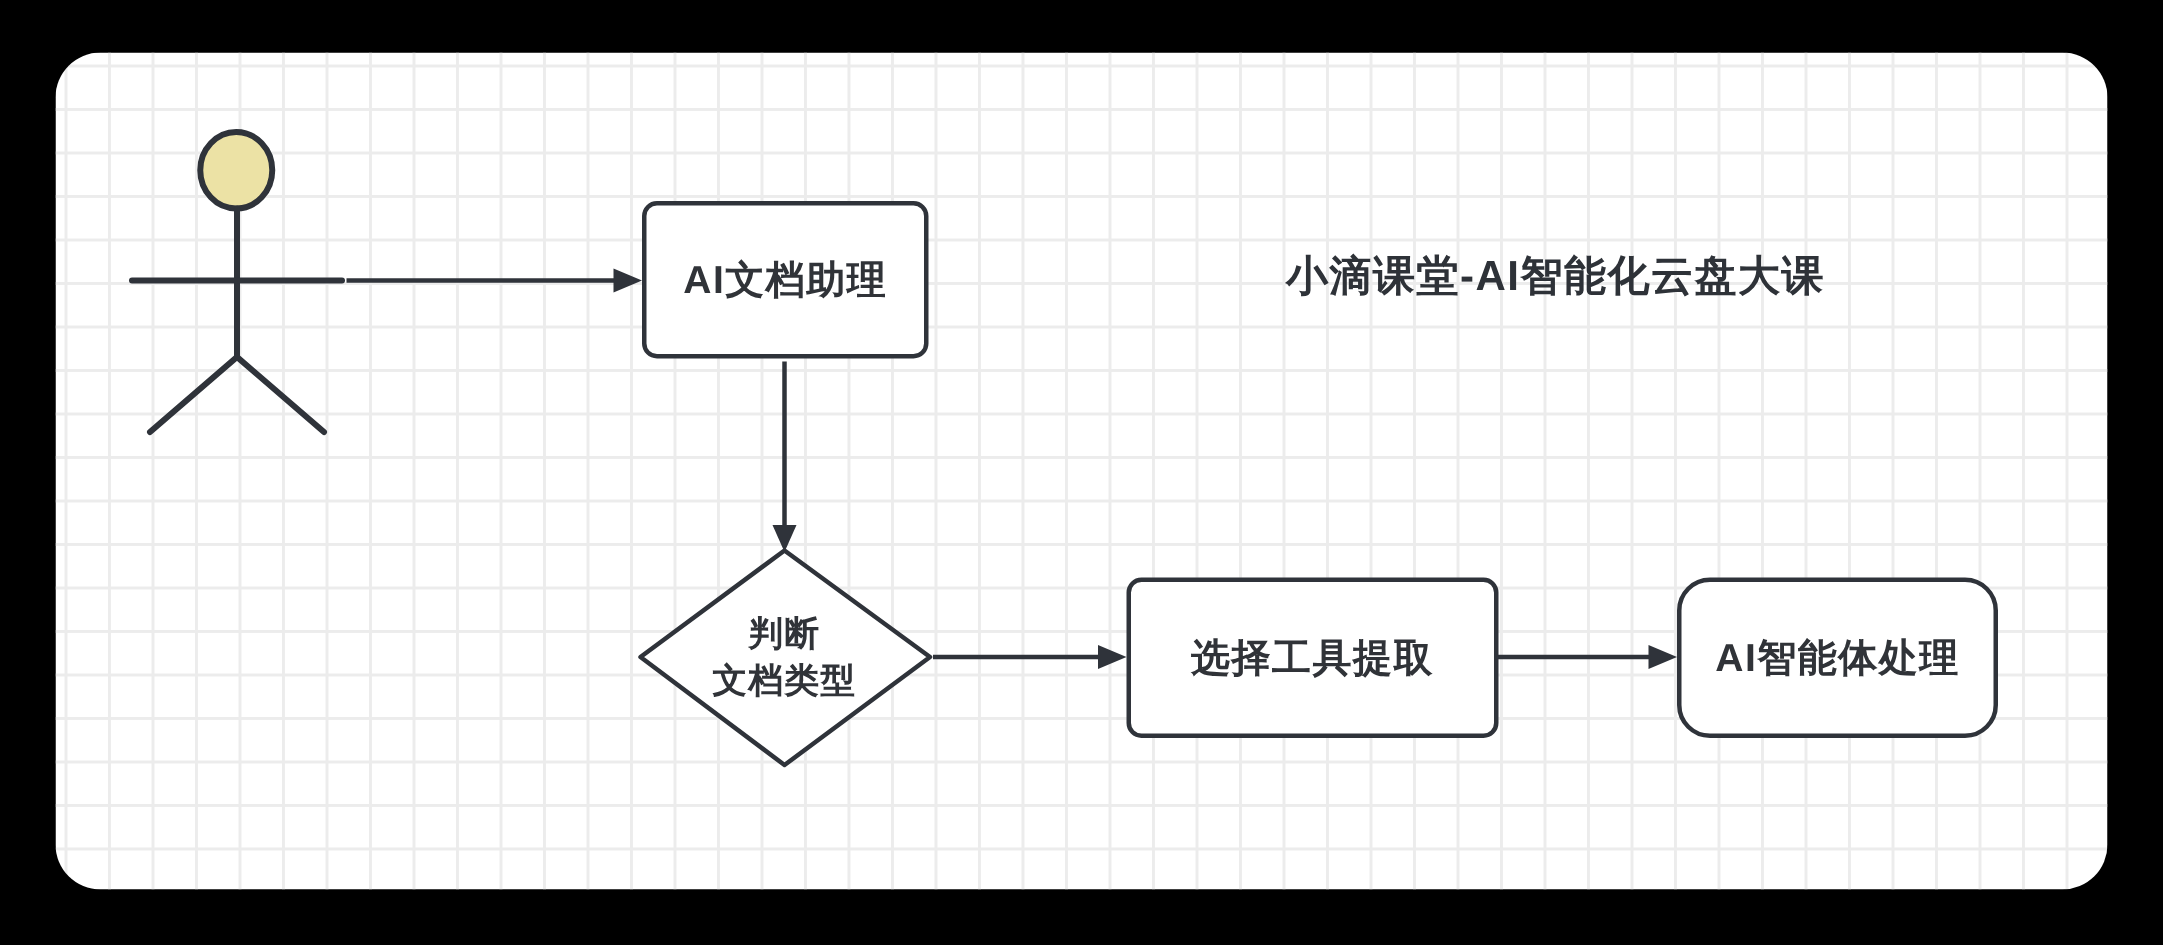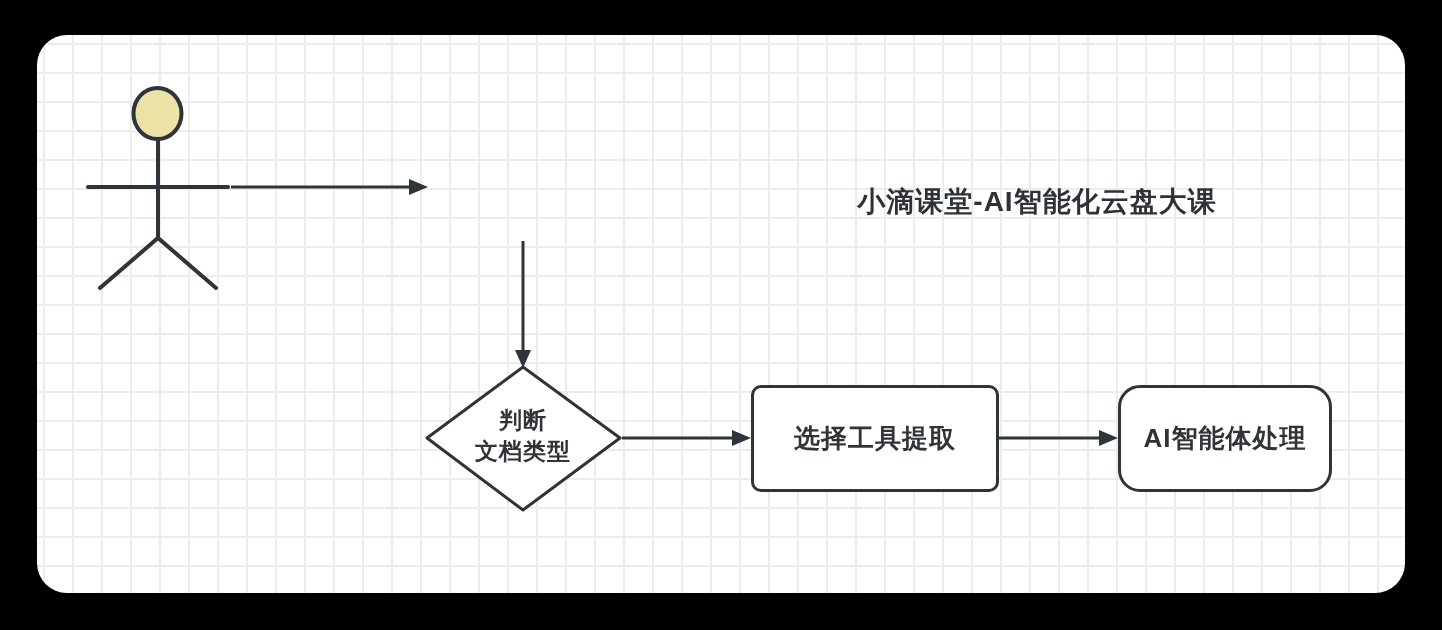--- a/index.html
+++ b/index.html
@@ -61,25 +61,24 @@
     width: 180px; height: 66px;
     display: flex;
     flex-direction: column;
     align-items: center;
     justify-content: center;
     color: #303338;
     font-size: 23px;
     font-weight: 700;
     line-height: 31px;
     letter-spacing: 1px;
-    font-family: Liberation Mono, monospace;
   }
   .diagram-title {
     position: absolute;
-    left: 780px; top: 148px;
+    left: 780px; top: 130px;
     width: 440px;
     text-align: center;
     color: #2e3238;
     font-size: 28px;
     font-weight: 700;
     letter-spacing: 1px;
     white-space: nowrap;
   }
 </style>
 </head>
@@ -113,20 +112,23 @@
         <line x1="585" y1="403" x2="698" y2="403" stroke="#2f333a" stroke-width="3"></line>
         <polygon points="695,395 714,403 695,411" fill="#2f333a"></polygon>
       </g>
 
       <g>
         <line x1="931" y1="403" x2="1065" y2="403" stroke="#2f333a" stroke-width="3"></line>
         <polygon points="1062,395 1081,403 1062,411" fill="#2f333a"></polygon>
       </g>
     </svg>
 
+    <div class="node node-assistant">
+      <span>AI文档助理</span>
+    </div>
 
     <div class="node node-extract">
       <span>选择工具提取</span>
     </div>
 
     <div class="node node-agent">
       <span>AI智能体处理</span>
     </div>
 
     <div class="diamond-label">

